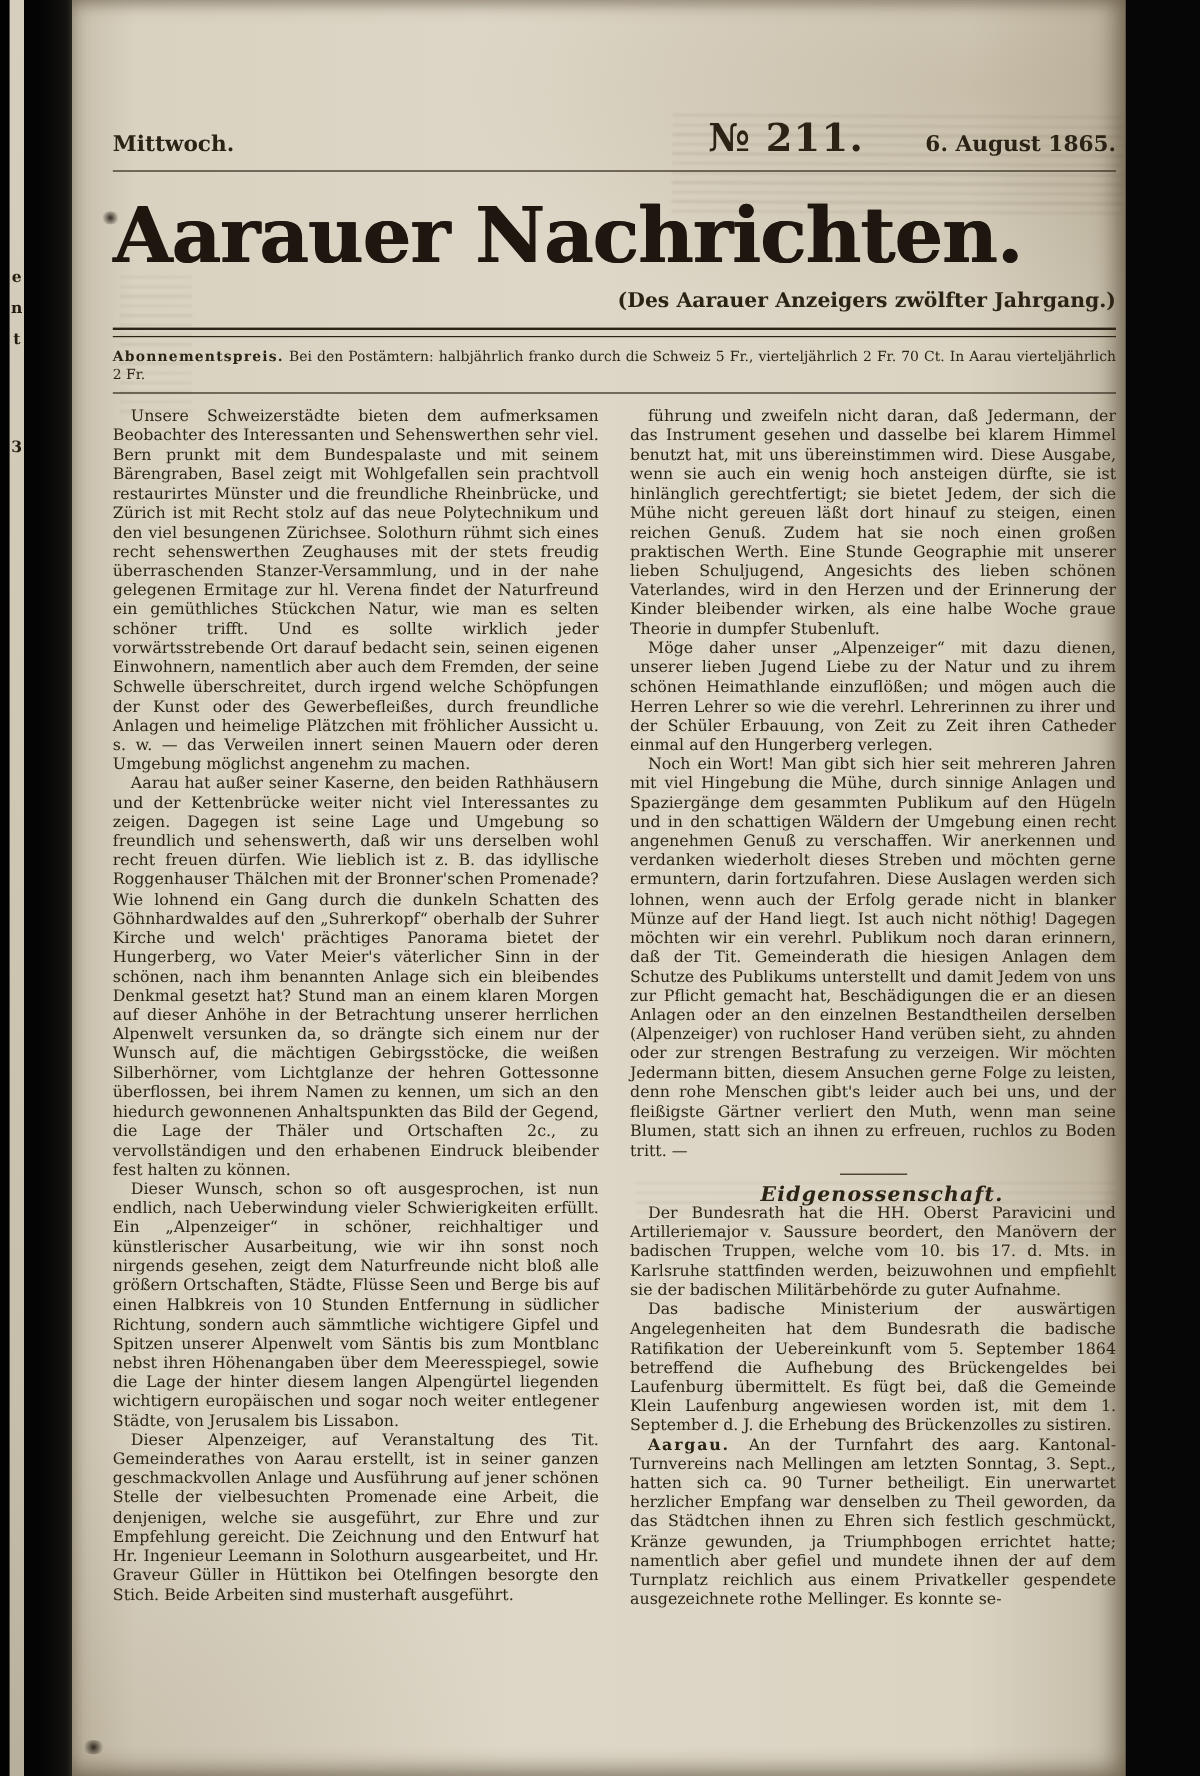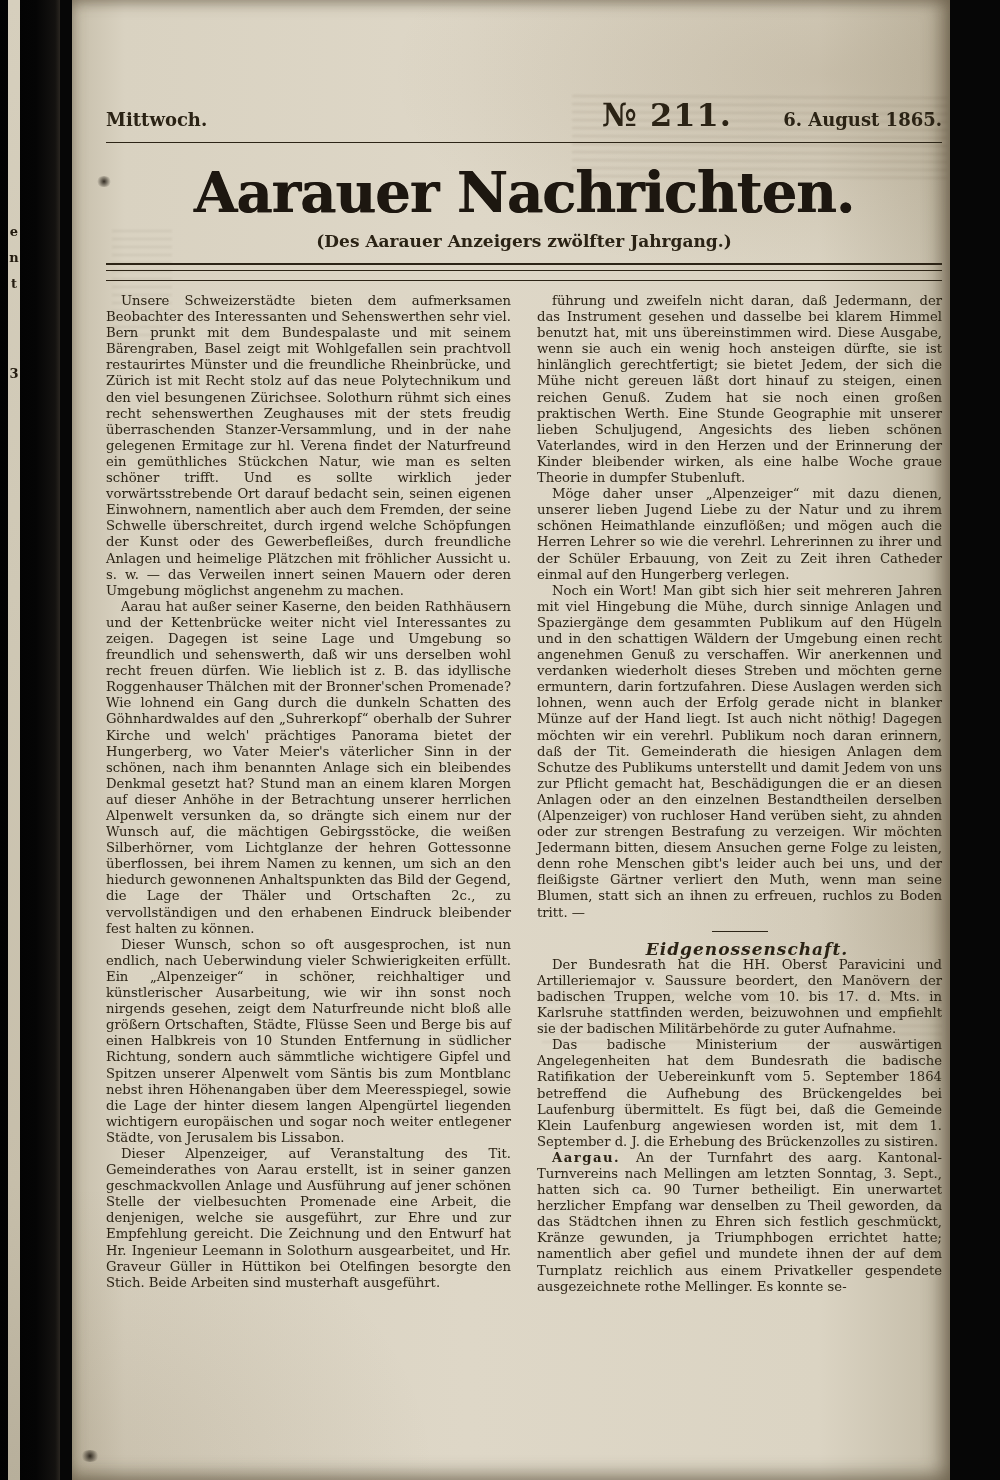--- a/index.html
+++ b/index.html
@@ -18,39 +18,38 @@
   .paper{
     position:absolute;left:60px;top:0;width:878px;height:1480px;color:#2b2315;
     background:
       radial-gradient(ellipse 620px 300px at 86% 5%, rgba(122,102,70,.20), transparent 70%),
       radial-gradient(ellipse 520px 420px at 0% 100%, rgba(108,90,60,.16), transparent 70%),
       radial-gradient(ellipse 420px 260px at 100% 62%, rgba(114,95,64,.14), transparent 70%),
       linear-gradient(90deg,#c6beaa 0%,#d9d2c1 6%,#ded7c7 45%,#dbd4c3 85%,#c4bca8 99%);
     box-shadow: inset -10px 0 18px rgba(70,58,38,.45),
                 inset 0 -8px 16px rgba(70,58,38,.30),
                 inset 0 4px 10px rgba(70,58,38,.18);
-    margin-left: 12px;
   }
   .ghost{position:absolute;opacity:.10;filter:blur(.8px);
     background:repeating-linear-gradient(180deg, rgba(70,55,35,.95) 0 2px, transparent 2px 8px);}
   .smudge{position:absolute;border-radius:50%;
     background:radial-gradient(circle, rgba(22,16,8,.85) 0%, transparent 70%);}
   
   .content{position:absolute;left:34px;top:0;width:836px;}
   .masthead-header{display:flex;align-items:baseline;margin-top:96px;}
   .weekday{width:210px;font-size:18px;font-weight:bold;}
   .issue{flex:1;text-align:right;font-size:32px;font-weight:bold;letter-spacing:1px;}
   .date{width:210px;text-align:right;font-size:18px;font-weight:bold;}
   .header-rule{border:0;border-top:1.5px solid #2c2416;margin:8px 0 0;}
   .masthead{
-    text-align:center;font-size:56px;font-weight:bold;letter-spacing:-1px;
+    text-align:left;font-size:64px;font-weight:bold;letter-spacing:-1px;
     line-height:1.25;margin:14px 0 2px;color:#1d1710;
     text-shadow:.6px 0 0 #1d1710;
   }
-  .subtitle{text-align:center;font-weight:bold;font-size:17px;margin:4px 0 12px;}
+  .subtitle{text-align:right;font-weight:bold;font-size:17px;margin:4px 0 12px;}
   .rule-double{height:5px;border-top:2.5px solid #2c2416;border-bottom:1px solid #2c2416;margin:0 0 9px;}
   .imprint{font-size:11.6px;line-height:14.6px;text-align:justify;}
   .imprint .lead{font-weight:bold;letter-spacing:1px;}
   .imprint-rule{border:0;border-top:1px solid #2c2416;margin:8px 0 12px;}
   
   .cols{display:flex;gap:26px;}
   .col{width:405px;text-align:justify;font-size:13.2px;line-height:16.1px;}
   .col p{margin:0;text-indent:15px;}
   .article-heading{text-align:center;font-size:19px;font-weight:bold;
     letter-spacing:5px;text-indent:0;margin:2px 0 8px;}
@@ -89,20 +88,24 @@
         <span class="date">6. August 1865.</span>
       </div>
       <hr class="header-rule">
 
       <div class="masthead">Aarauer Nachrichten.</div>
       <div class="subtitle">(Des Aarauer Anzeigers zwölfter Jahrgang.)</div>
 
       <div class="rule-double"></div>
 
       <div class="imprint">
+        <div>
+          <span class="lead">Abonnementspreis.</span>
+          <span>Bei den Postämtern: halbjährlich franko durch die Schweiz 5 Fr., vierteljährlich 2 Fr. 70 Ct. In Aarau vierteljährlich 2 Fr.</span>
+        </div>
       </div>
       <hr class="imprint-rule">
 
       <div class="cols">
 
         <div class="col">
           <p>Unsere Schweizerstädte bieten dem aufmerksamen Beobachter des Interessanten und Sehenswerthen sehr viel. Bern prunkt mit dem Bundespalaste und mit seinem Bärengraben, Basel zeigt mit Wohlgefallen sein prachtvoll restaurirtes Münster und die freundliche Rheinbrücke, und Zürich ist mit Recht stolz auf das neue Polytechnikum und den viel besungenen Zürichsee. Solothurn rühmt sich eines recht sehenswerthen Zeughauses mit der stets freudig überraschenden Stanzer-Versammlung, und in der nahe gelegenen Ermitage zur hl. Verena findet der Naturfreund ein gemüthliches Stückchen Natur, wie man es selten schöner trifft. Und es sollte wirklich jeder vorwärtsstrebende Ort darauf bedacht sein, seinen eigenen Einwohnern, namentlich aber auch dem Fremden, der seine Schwelle überschreitet, durch irgend welche Schöpfungen der Kunst oder des Gewerbefleißes, durch freundliche Anlagen und heimelige Plätzchen mit fröhlicher Aussicht u. s. w. — das Verweilen innert seinen Mauern oder deren Umgebung möglichst angenehm zu machen.</p>
           <p>Aarau hat außer seiner Kaserne, den beiden Rathhäusern und der Kettenbrücke weiter nicht viel Interessantes zu zeigen. Dagegen ist seine Lage und Umgebung so freundlich und sehenswerth, daß wir uns derselben wohl recht freuen dürfen. Wie lieblich ist z. B. das idyllische Roggenhauser Thälchen mit der Bronner'schen Promenade? Wie lohnend ein Gang durch die dunkeln Schatten des Göhnhardwaldes auf den „Suhrerkopf“ oberhalb der Suhrer Kirche und welch' prächtiges Panorama bietet der Hungerberg, wo Vater Meier's väterlicher Sinn in der schönen, nach ihm benannten Anlage sich ein bleibendes Denkmal gesetzt hat? Stund man an einem klaren Morgen auf dieser Anhöhe in der Betrachtung unserer herrlichen Alpenwelt versunken da, so drängte sich einem nur der Wunsch auf, die mächtigen Gebirgsstöcke, die weißen Silberhörner, vom Lichtglanze der hehren Gottessonne überflossen, bei ihrem Namen zu kennen, um sich an den hiedurch gewonnenen Anhaltspunkten das Bild der Gegend, die Lage der Thäler und Ortschaften 2c., zu vervollständigen und den erhabenen Eindruck bleibender fest halten zu können.</p>
           <p>Dieser Wunsch, schon so oft ausgesprochen, ist nun endlich, nach Ueberwindung vieler Schwierigkeiten erfüllt. Ein „Alpenzeiger“ in schöner, reichhaltiger und künstlerischer Ausarbeitung, wie wir ihn sonst noch nirgends gesehen, zeigt dem Naturfreunde nicht bloß alle größern Ortschaften, Städte, Flüsse Seen und Berge bis auf einen Halbkreis von 10 Stunden Entfernung in südlicher Richtung, sondern auch sämmtliche wichtigere Gipfel und Spitzen unserer Alpenwelt vom Säntis bis zum Montblanc nebst ihren Höhenangaben über dem Meeresspiegel, sowie die Lage der hinter diesem langen Alpengürtel liegenden wichtigern europäischen und sogar noch weiter entlegener Städte, von Jerusalem bis Lissabon.</p>
           <p>Dieser Alpenzeiger, auf Veranstaltung des Tit. Gemeinderathes von Aarau erstellt, ist in seiner ganzen geschmackvollen Anlage und Ausführung auf jener schönen Stelle der vielbesuchten Promenade eine Arbeit, die denjenigen, welche sie ausgeführt, zur Ehre und zur Empfehlung gereicht. Die Zeichnung und den Entwurf hat Hr. Ingenieur Leemann in Solothurn ausgearbeitet, und Hr. Graveur Güller in Hüttikon bei Otelfingen besorgte den Stich. Beide Arbeiten sind musterhaft ausgeführt.</p>

